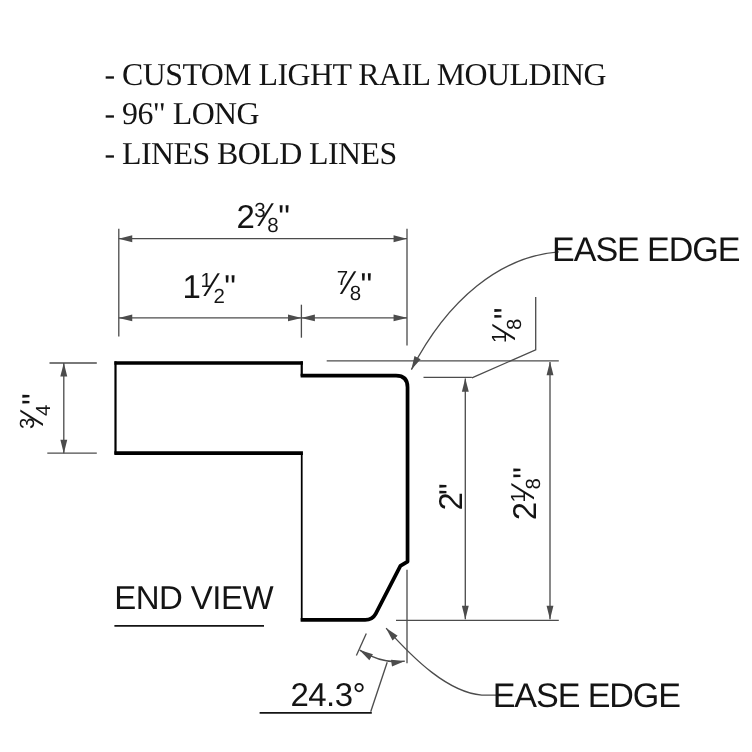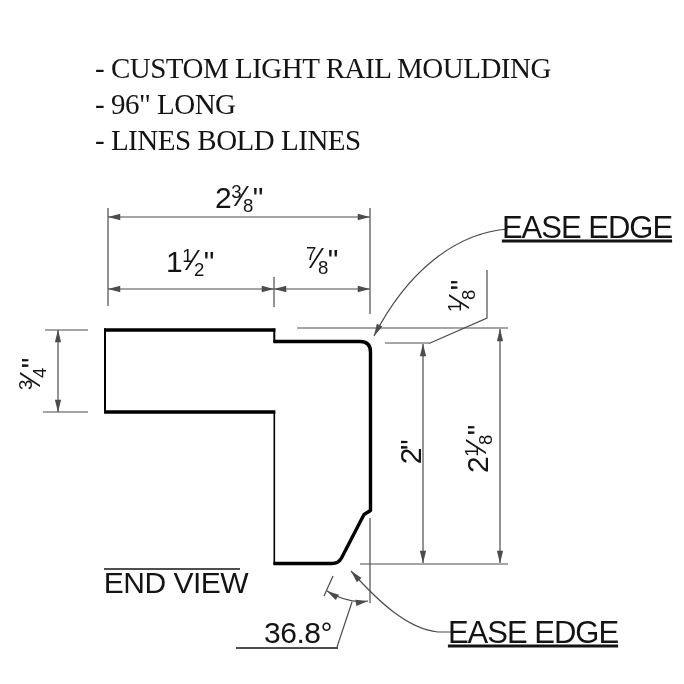--- a/index.html
+++ b/index.html
@@ -20,21 +20,21 @@
   .lbl{
     position:absolute; transform:translate(-50%,-50%); white-space:nowrap;
     font-size:30px; letter-spacing:-0.5px; line-height:1; color:var(--text);
   }
   .rot{transform:translate(-50%,-50%) rotate(-90deg);}
   .fnum{font-size:.62em;position:relative;top:-.55em;margin-right:-1px;}
   .fslash{position:relative;top:-.08em;letter-spacing:-1px;}
   .fden{font-size:.62em;position:relative;top:.22em;margin-left:-1px;}
   .notes{position:absolute;left:95px;top:50px;}
   .note{font-size:29px;letter-spacing:-0.5px;line-height:36px;font-family:Liberation Serif, serif;}
-  .callout{font-size:31px;letter-spacing:-1px;text-decoration:underline;}
+  .callout{font-size:31px;letter-spacing:-1px;}
   .viewlbl{font-size:30px;letter-spacing:-0.5px;}
 </style>
 </head>
 <body>
 
 <div id="stage">
 
   <svg width="684" height="684" viewBox="0 0 684 684">
     <defs>
       <marker id="arr" viewBox="0 0 12 8" refX="11.6" refY="4" markerWidth="13" markerHeight="9" orient="auto-start-reverse" markerUnits="userSpaceOnUse">
@@ -112,20 +112,20 @@
   </div>
 
   <div class="lbl rot" style="left:411px;top:452px">
     <span>2</span><span class="fnum"></span><span class="fslash"></span><span class="fden"></span><span>"</span>
   </div>
 
   <div class="lbl rot" style="left:478px;top:449px">
     <span>2</span><span class="fnum">1</span><span class="fslash">⁄</span><span class="fden">8</span><span>"</span>
   </div>
 
-  <div class="lbl" style="left:298px;top:633px">36.8°</div>
+  <div class="lbl" style="left:298px;top:633px">24.3°</div>
 
   <div class="lbl callout" style="left:587px;top:227px">EASE EDGE</div>
   <div class="lbl callout" style="left:533px;top:632px">EASE EDGE</div>
 
-  <div class="lbl viewlbl" style="left:176px;top:583px">END VIEW</div>
+  <div class="lbl viewlbl" style="left:176px;top:545px">END VIEW</div>
 
 </div>
 
 </body></html>

